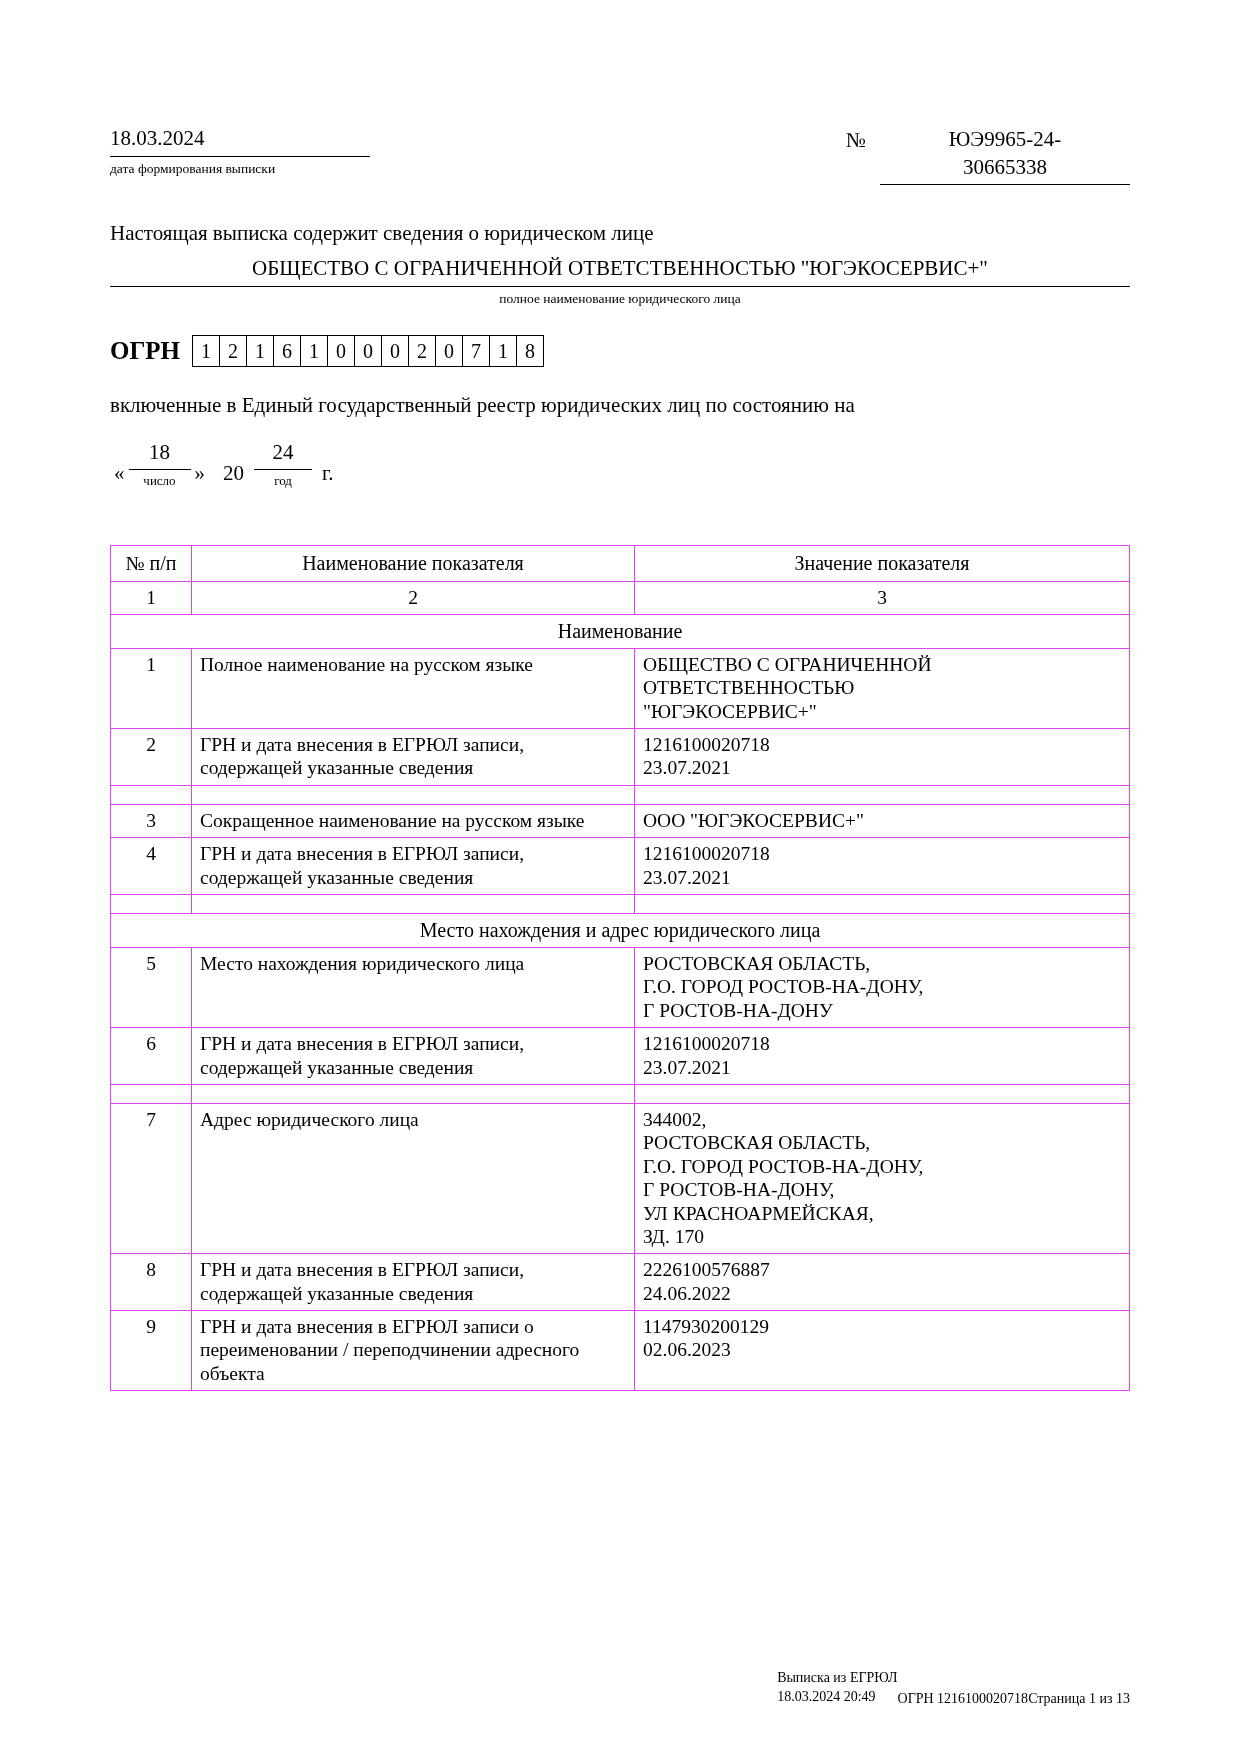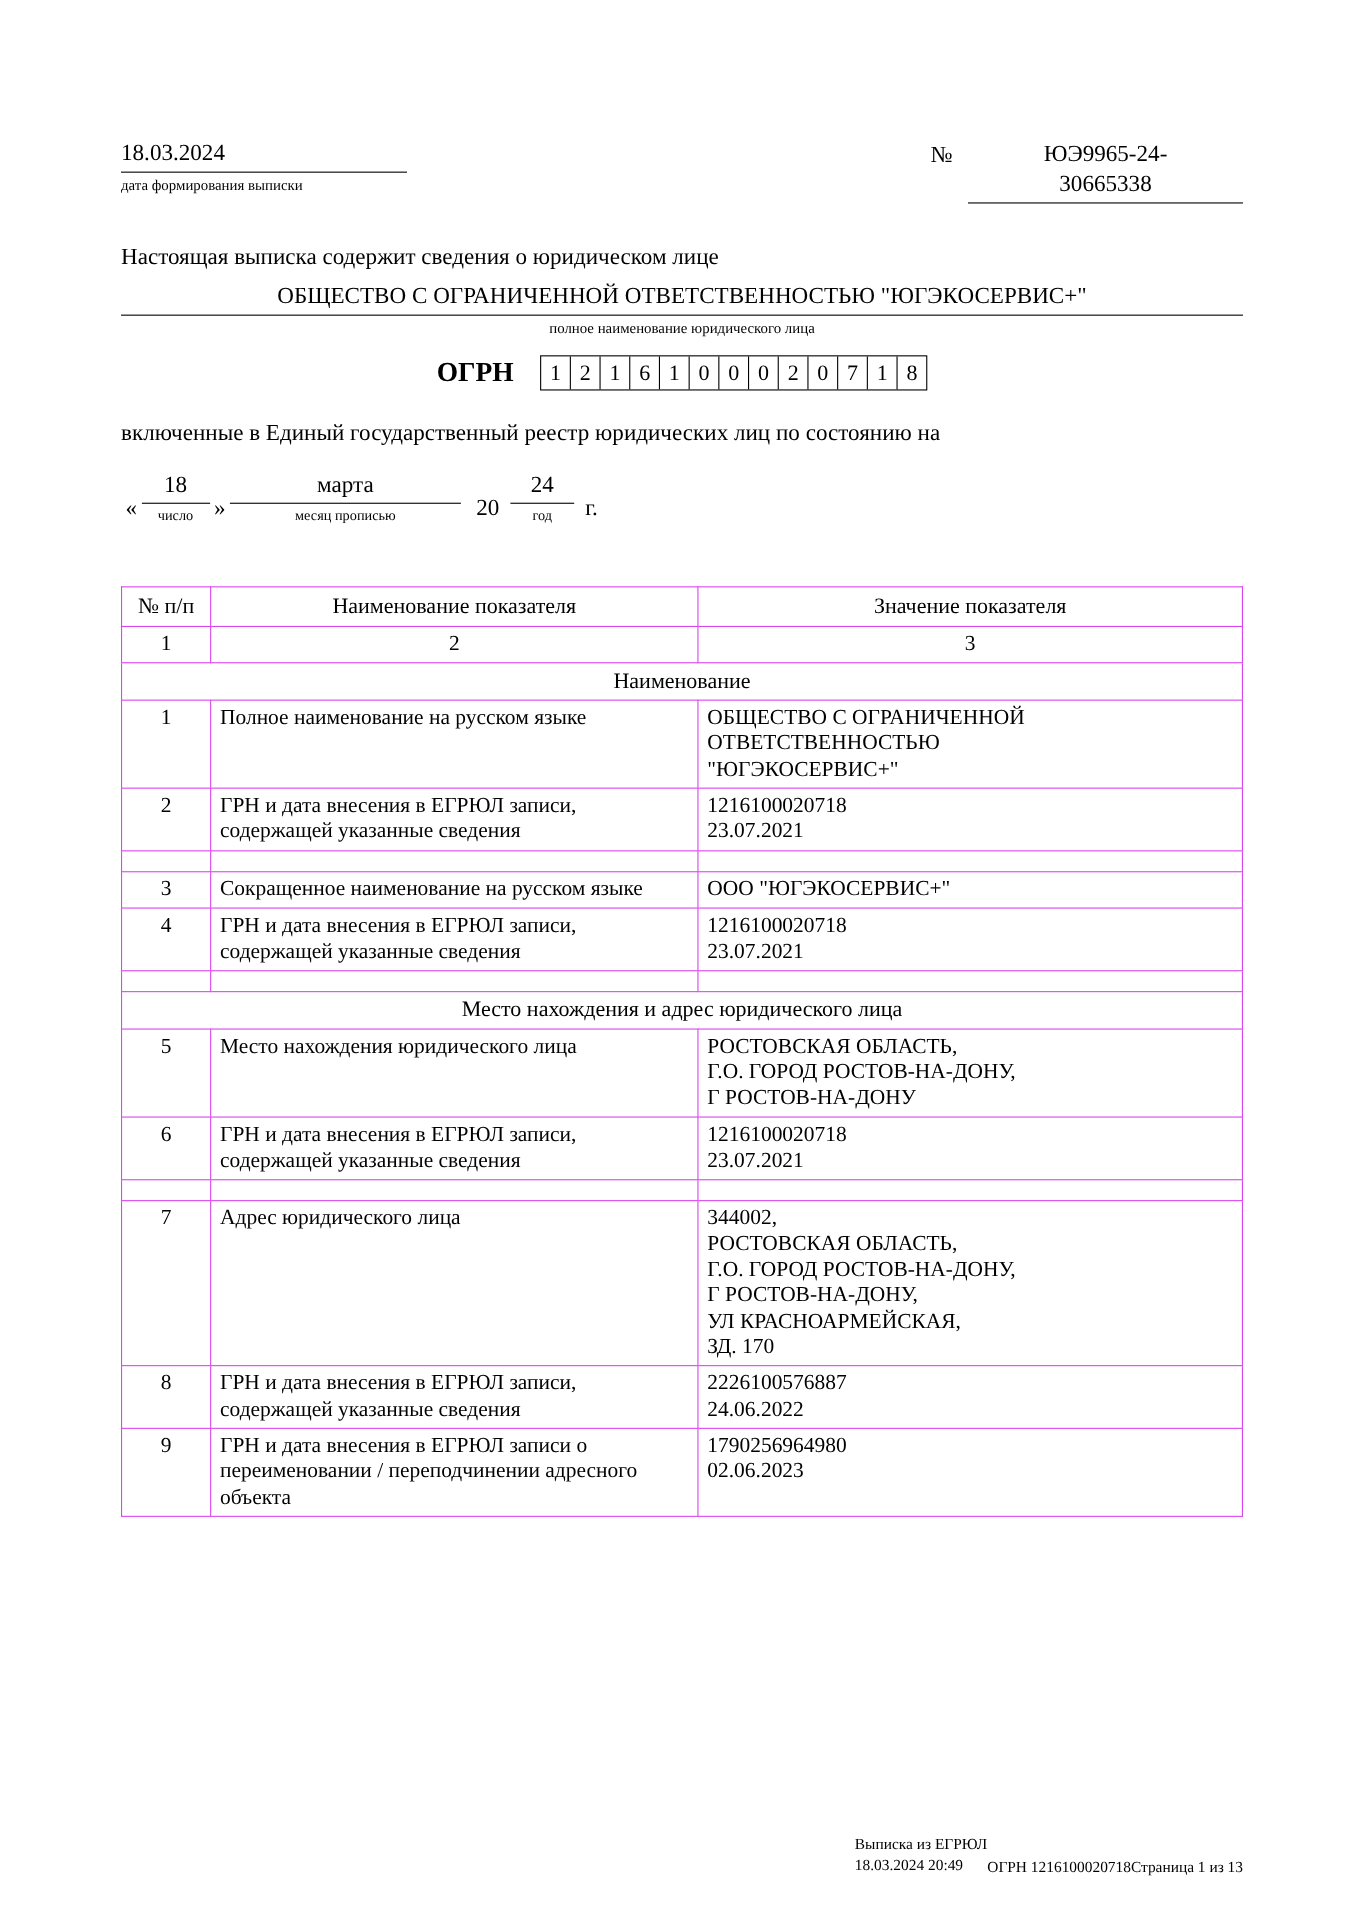--- a/index.html
+++ b/index.html
@@ -85,25 +85,24 @@
   }
   .fullname-wrap {
     margin-top: 10px;
   }
   .fullname {
     font-size: 21px;
     text-align: center;
     padding-bottom: 4px;
   }
   .ogrn-row {
-    margin-top: 16px;
-    display: flex;
-    justify-content: center;
+    margin-top: 28px;
+    display: flex;
     align-items: center;
-    gap: 24px;
+    gap: 12px;
   }
   .ogrn-label {
     font-size: 25px;
     font-weight: bold;
   }
   .ogrn-boxes {
     display: flex;
     border: 1px solid #000;
   }
   .ogrn-boxes .cell {
@@ -253,25 +252,20 @@
   <div class="para2">включенные в Единый государственный реестр юридических лиц по состоянию на</div>
 
   <div class="date-line">
     <div class="dl-quote">«</div>
     <div class="dl-seg seg-day">
       <div class="val">18</div>
       <div class="underline"></div>
       <div class="cap">число</div>
     </div>
     <div class="dl-quote">»</div>
-    <div class="dl-seg seg-month">
-      <div class="val">марта</div>
-      <div class="underline"></div>
-      <div class="cap">месяц прописью</div>
-    </div>
     <div class="seg-20">20</div>
     <div class="dl-seg seg-year">
       <div class="val">24</div>
       <div class="underline"></div>
       <div class="cap">год</div>
     </div>
     <div class="seg-g">г.</div>
   </div>
 
   <table class="main">
@@ -373,21 +367,21 @@
           <td class="col-name">ГРН и дата внесения в ЕГРЮЛ записи, содержащей указанные сведения</td>
           <td class="col-val">
             <span class="cellline">2226100576887</span>
             <span class="cellline">24.06.2022</span>
           </td>
         </tr>
         <tr>
           <td class="col-num">9</td>
           <td class="col-name">ГРН и дата внесения в ЕГРЮЛ записи о переименовании / переподчинении адресного объекта</td>
           <td class="col-val">
-            <span class="cellline">1790256964980</span>
+            <span class="cellline">1147930200129</span>
             <span class="cellline">02.06.2023</span>
           </td>
         </tr>
       </tbody>
   </table>
 
   <div class="footer">
     <div class="f-left">
       <div>Выписка из ЕГРЮЛ</div>
       <div>18.03.2024 20:49</div>

